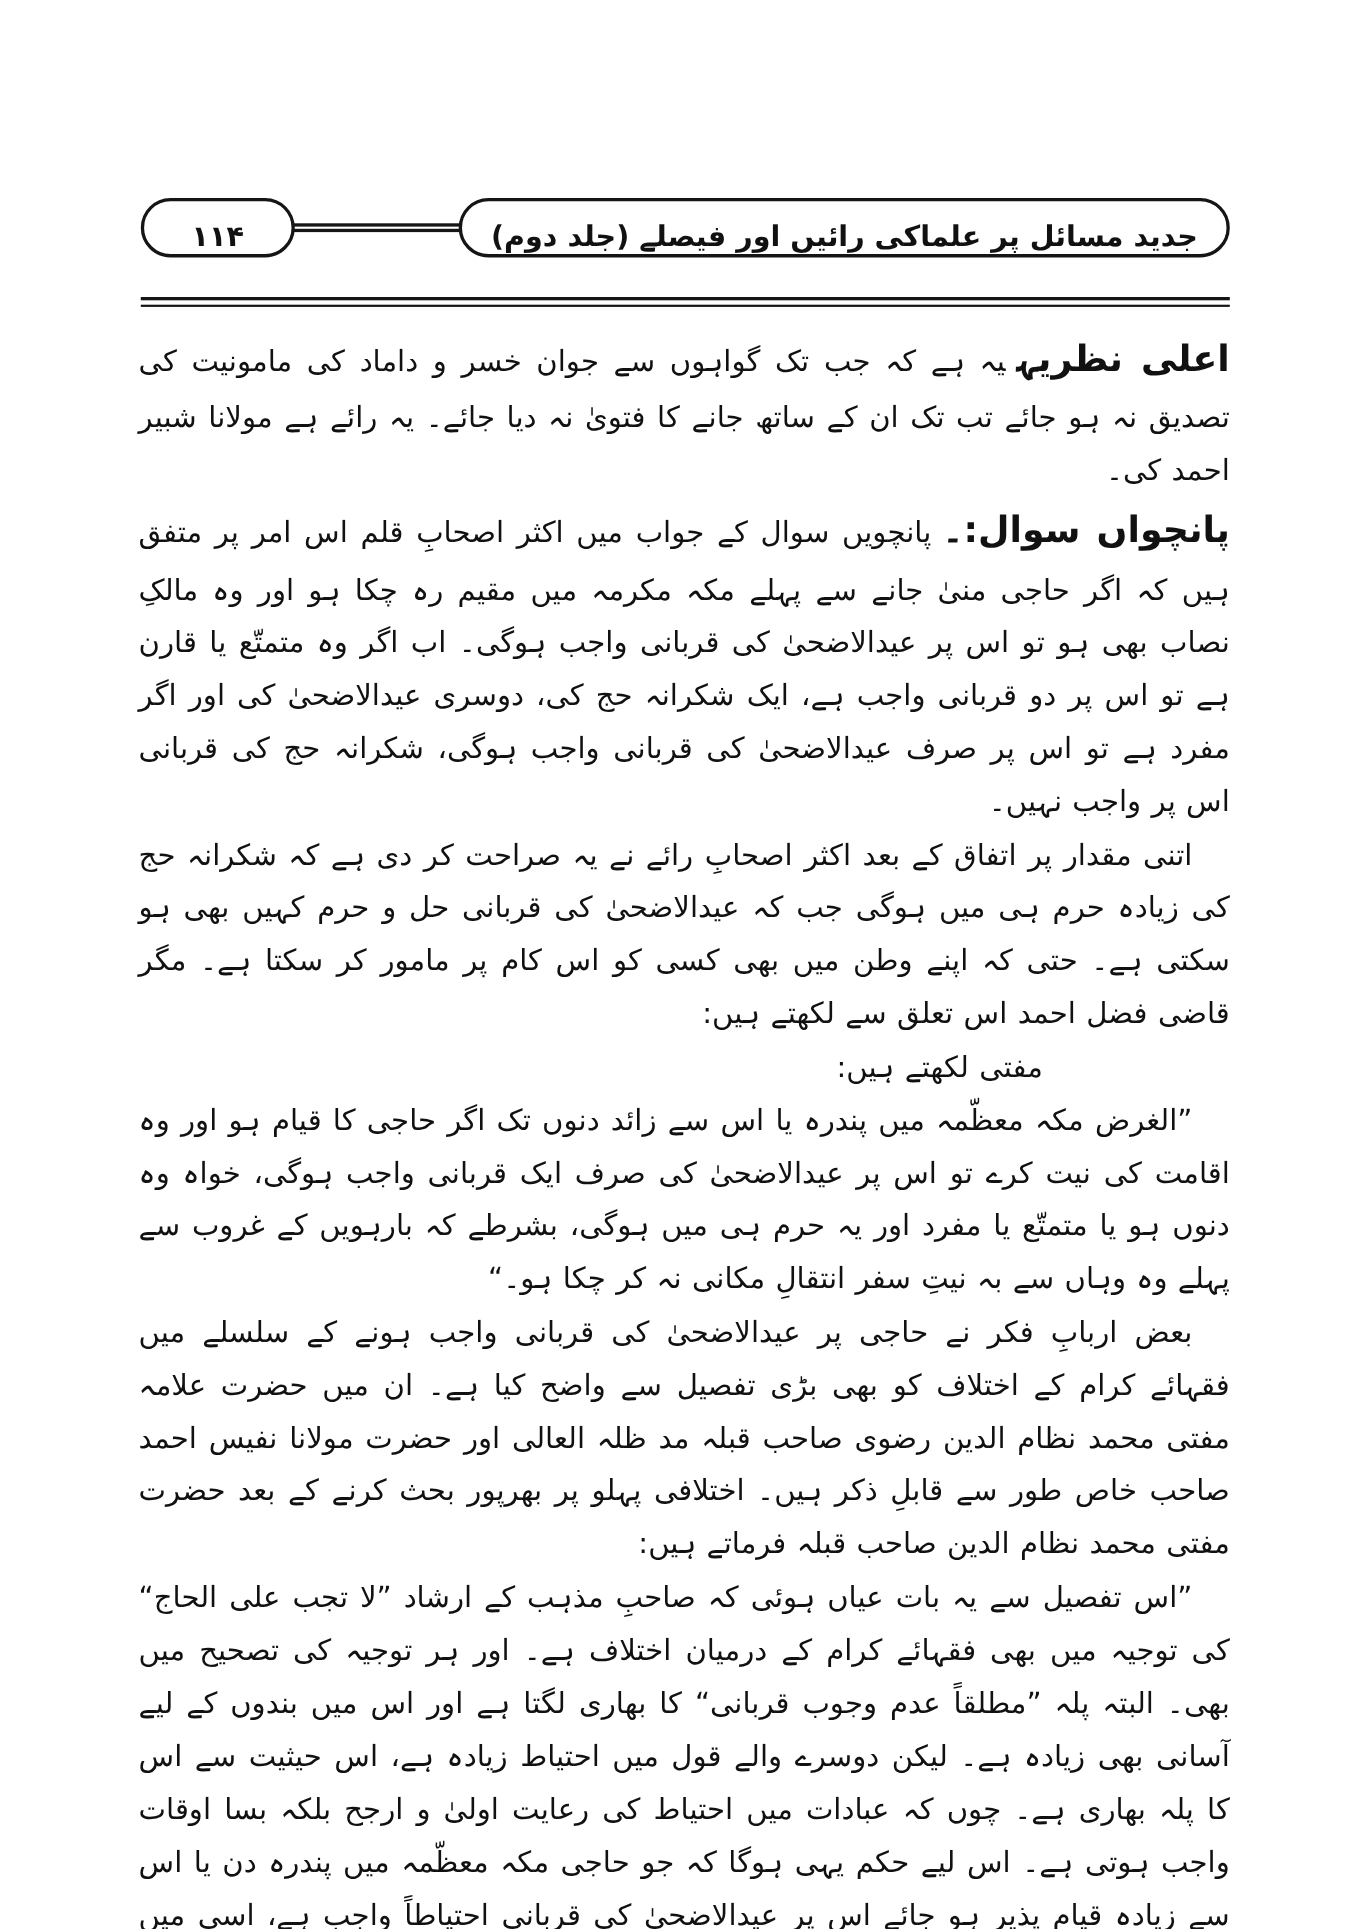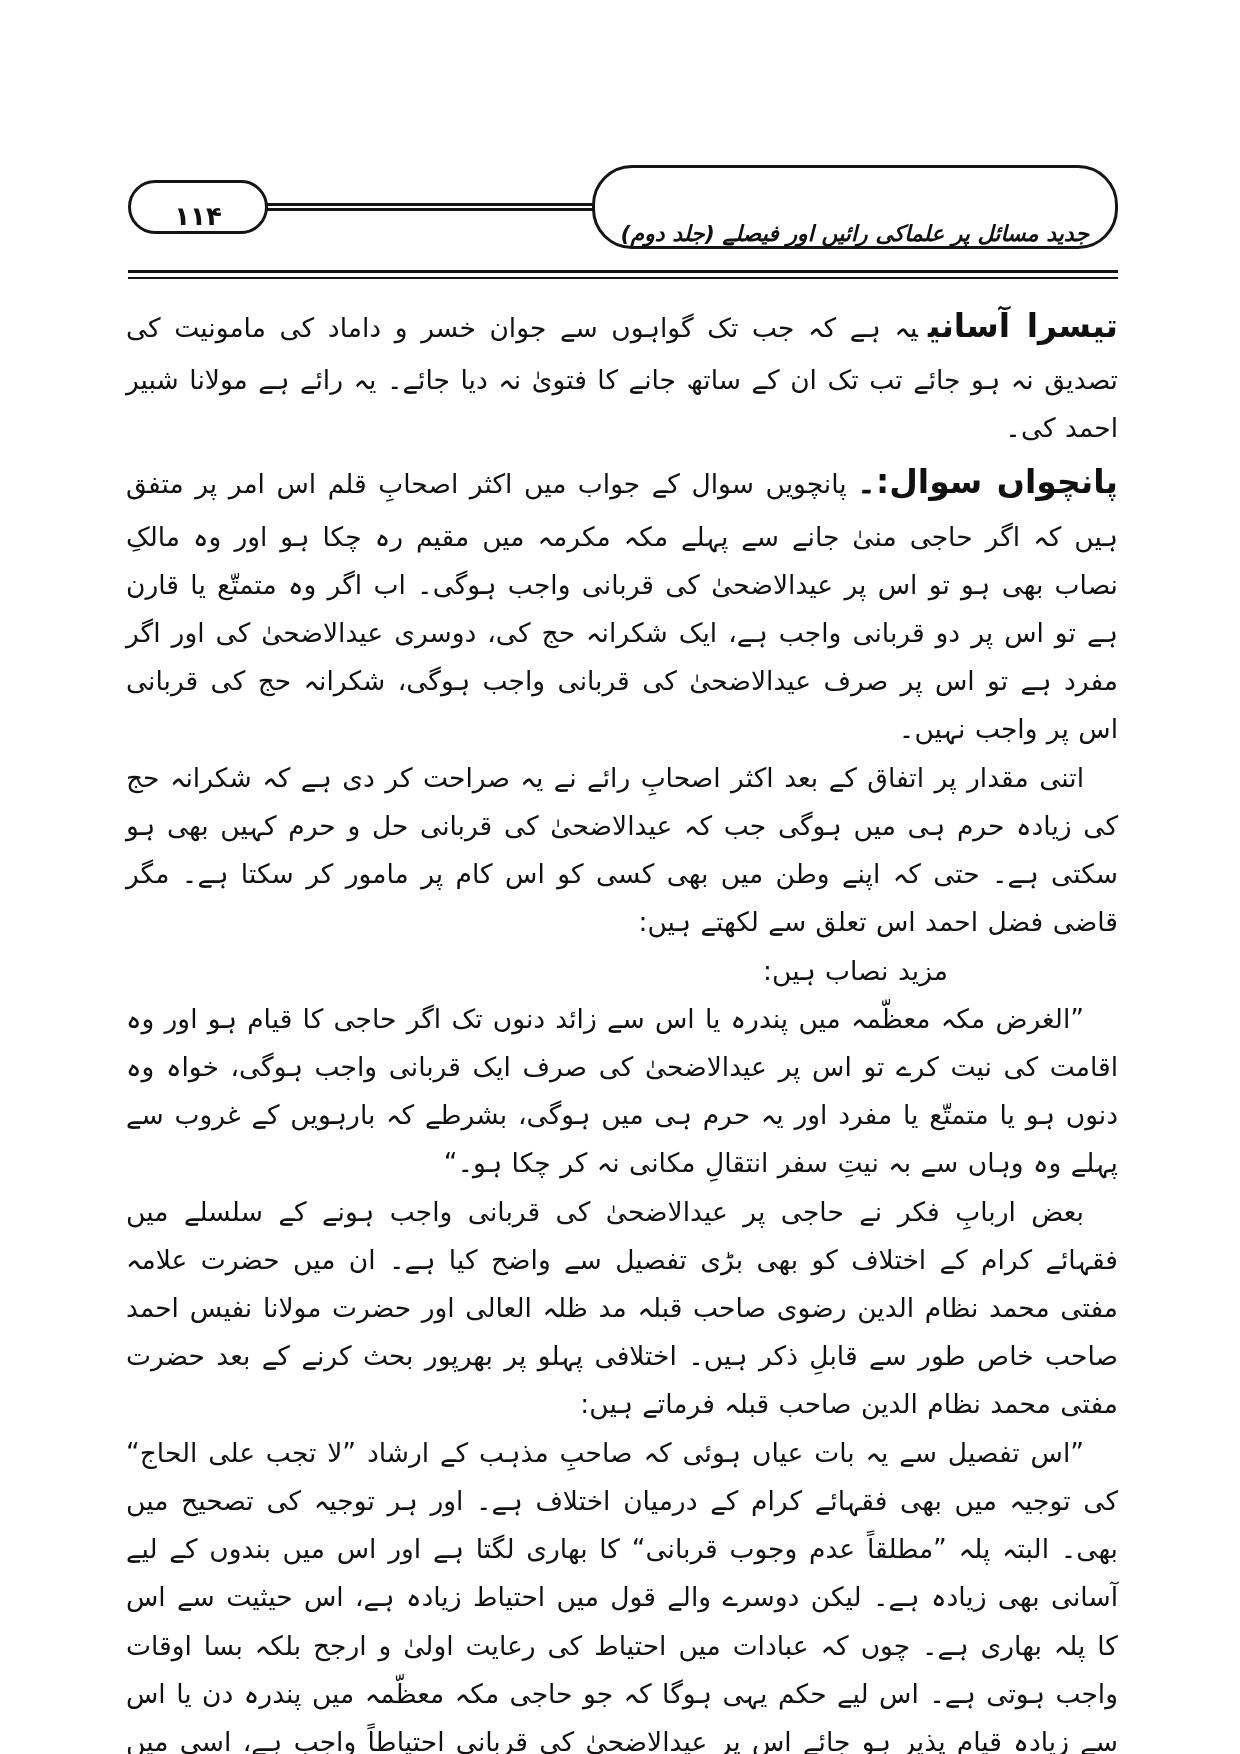--- a/index.html
+++ b/index.html
@@ -28,26 +28,25 @@
     background:#fff;
     display:flex;align-items:flex-end;justify-content:center;
     box-sizing:border-box;
     z-index:2;
   }
   .page-pill{
     width:140px;height:54px;
     font-size:26px;font-weight:bold;
   }
   .title-pill{
-    min-width:350px;height:84px;
+    min-width:350px;height:54px;
     padding:0 26px;
-    font-size:22px;font-weight:bold;
+    font-size:26px;font-weight:bold;
     direction:rtl;
     white-space:nowrap;
-    font-style:italic;
   }
   .connector{
     flex:1 1 auto;
     height:8px;
     border-top:3px solid #151515;
     border-bottom:3px solid #151515;
     box-sizing:border-box;
     margin:0 -6px;
   }
   .header-rule{
@@ -93,34 +92,34 @@
     <div class="connector"></div>
     <div class="pill title-pill">
       <span>جدید مسائل پر علماکی رائیں اور فیصلے (جلد دوم)</span>
     </div>
   </div>
   <div class="header-rule"></div>
 
   <div class="body-text">
 
     <p class="no-indent">
-      <span class="lead">تیسرا آسانی</span><span>یہ ہے کہ جب تک گواہوں سے جوان خسر و داماد کی مامونیت کی تصدیق نہ ہو جائے تب تک ان کے ساتھ جانے کا فتویٰ نہ دیا جائے۔ یہ رائے ہے مولانا شبیر احمد کی۔</span>
+      <span class="lead">اعلی نظریہ</span><span>یہ ہے کہ جب تک گواہوں سے جوان خسر و داماد کی مامونیت کی تصدیق نہ ہو جائے تب تک ان کے ساتھ جانے کا فتویٰ نہ دیا جائے۔ یہ رائے ہے مولانا شبیر احمد کی۔</span>
     </p>
 
     <p class="no-indent">
       <span class="lead">پانچواں سوال:۔</span><span>پانچویں سوال کے جواب میں اکثر اصحابِ قلم اس امر پر متفق ہیں کہ اگر حاجی منیٰ جانے سے پہلے مکہ مکرمہ میں مقیم رہ چکا ہو اور وہ مالکِ نصاب بھی ہو تو اس پر عیدالاضحیٰ کی قربانی واجب ہوگی۔ اب اگر وہ متمتّع یا قارن ہے تو اس پر دو قربانی واجب ہے، ایک شکرانہ حج کی، دوسری عیدالاضحیٰ کی اور اگر مفرد ہے تو اس پر صرف عیدالاضحیٰ کی قربانی واجب ہوگی، شکرانہ حج کی قربانی اس پر واجب نہیں۔</span>
     </p>
 
     <p>
       <span>اتنی مقدار پر اتفاق کے بعد اکثر اصحابِ رائے نے یہ صراحت کر دی ہے کہ شکرانہ حج کی زیادہ حرم ہی میں ہوگی جب کہ عیدالاضحیٰ کی قربانی حل و حرم کہیں بھی ہو سکتی ہے۔ حتی کہ اپنے وطن میں بھی کسی کو اس کام پر مامور کر سکتا ہے۔ مگر قاضی فضل احمد اس تعلق سے لکھتے ہیں:</span>
     </p>
 
 
     <p class="deep-indent">
-      <span>مزید نصاب ہیں:</span>
+      <span>مفتی لکھتے ہیں:</span>
     </p>
 
     <p>
       <span>”الغرض مکہ معظّمہ میں پندرہ یا اس سے زائد دنوں تک اگر حاجی کا قیام ہو اور وہ اقامت کی نیت کرے تو اس پر عیدالاضحیٰ کی صرف ایک قربانی واجب ہوگی، خواہ وہ دنوں ہو یا متمتّع یا مفرد اور یہ حرم ہی میں ہوگی، بشرطے کہ بارہویں کے غروب سے پہلے وہ وہاں سے بہ نیتِ سفر انتقالِ مکانی نہ کر چکا ہو۔“</span>
     </p>
 
 
 
     <p>
       <span>بعض اربابِ فکر نے حاجی پر عیدالاضحیٰ کی قربانی واجب ہونے کے سلسلے میں فقہائے کرام کے اختلاف کو بھی بڑی تفصیل سے واضح کیا ہے۔ ان میں حضرت علامہ مفتی محمد نظام الدین رضوی صاحب قبلہ مد ظلہ العالی اور حضرت مولانا نفیس احمد صاحب خاص طور سے قابلِ ذکر ہیں۔ اختلافی پہلو پر بھرپور بحث کرنے کے بعد حضرت مفتی محمد نظام الدین صاحب قبلہ فرماتے ہیں:</span>

